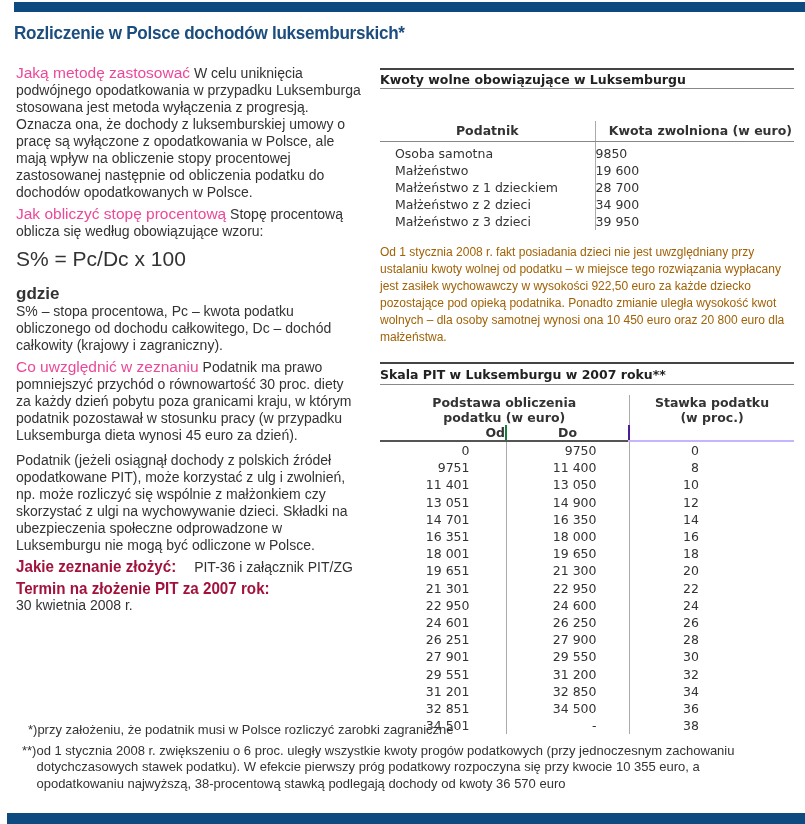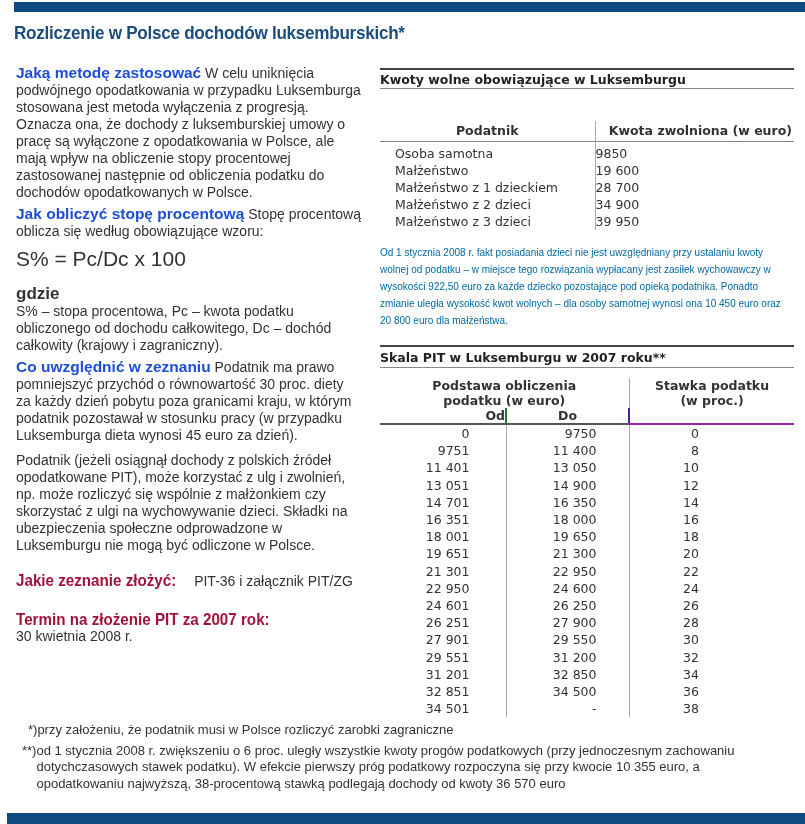--- a/index.html
+++ b/index.html
@@ -7,36 +7,36 @@
     body { position: relative; font-family: "Liberation Sans", sans-serif; color: #2b2b2b; }
 
     .bar { position: absolute; left: 14px; right: 0; height: 10px; background: #0d4a7f; }
     .bar.top { top: 2px; }
     .bar.bottom { top: 813px; height: 11px; left: 7px; }
 
     .title { position: absolute; left: 14px; top: 22px; font-size: 19px; font-weight: bold; color: #1b4d7e; letter-spacing: -0.3px; transform: scaleX(0.9); transform-origin: left; white-space: nowrap; }
 
     .left-col { position: absolute; left: 16px; top: 64px; width: 345px; font-size: 14px; line-height: 17px; color: #333; }
     .left-col p { margin-bottom: 4px; }
-    .hl { color: #1d4ed8; font-weight: bold; font-size: 15.5px; }
+    .hl { color: #ec4899; font-weight: normal; font-size: 15.5px; }
     .formula { font-size: 21px; margin: 10px 0 7px 0; color: #333; }
     .gdzie { font-weight: bold; font-size: 17px; line-height: 18px; margin-top: 18px; }
     .big-hl { color: #a3123d; font-weight: bold; font-size: 16.5px; transform: scaleX(0.92); transform-origin: left; display: inline-block; }
     .sec-line { display: block; }
 
     .right-col { position: absolute; left: 380px; top: 68px; width: 414px; }
     .tbl-title { font-family: "DejaVu Sans", sans-serif; font-weight: bold; font-size: 12.5px; color: #222; border-top: 2px solid #444; padding: 2px 0 1px 0; border-bottom: 1px solid #888; transform-origin: left; }
     table { border-collapse: collapse; width: 100%; font-family: "DejaVu Sans", sans-serif; font-size: 12.5px; color: #333; margin-top: 32px; }
     .kw th { font-weight: bold; text-align: center; padding: 2px 0 3px; border-bottom: 1px solid #888; }
     .kw td { padding: 0; line-height: 17px; }
     .kw .c1 { width: 215px; padding-left: 15px; border-right: 1px solid #aaa; }
     .kw .c2 { padding-right: 72px; }
     .kw th.c1 { padding-left: 0; }
 
-    .note { font-size: 10px; line-height: 17px; color: #0369a1; margin-top: 14px; width: 414px; }
+    .note { font-size: 12px; line-height: 17px; color: #a16207; margin-top: 14px; width: 414px; }
 
     .skala { margin-top: 16px; border-top: 2px solid #444; }
     .skala .tbl-title { border-top: none; padding-top: 3px; padding-bottom: 2px; }
     .pit { margin-top: 10px; }
     .pit th { font-weight: bold; text-align: center; line-height: 15px; }
     .pit tr.sub th { border-bottom: 2px solid #555; }
     .pit td { line-height: 17.2px; padding: 0; }
     .pit .od { width: 126px; text-align: right; padding-right: 36px; border-right: 1px solid #aaa; }
     .pit .do { width: 123px; text-align: right; padding-right: 32px; border-right: 1px solid #aaa; }
     .pit .st { text-align: right; padding-right: 95px; }
@@ -61,24 +61,24 @@
   <p>
     <span class="hl">Jak obliczyć stopę procentową</span><span> Stopę procentową oblicza się według obowiązujące wzoru:</span>
   </p>
   <div class="formula">S% = Pc/Dc x 100</div>
   <div class="gdzie">gdzie</div>
   <p>S% – stopa procentowa, Pc – kwota podatku obliczonego od dochodu całkowitego, Dc – dochód całkowity (krajowy i zagraniczny).</p>
   <p>
     <span class="hl">Co uwzględnić w zeznaniu</span><span> Podatnik ma prawo pomniejszyć przychód o równowartość 30 proc. diety za każdy dzień pobytu poza granicami kraju, w którym podatnik pozostawał w stosunku pracy (w przypadku Luksemburga dieta wynosi 45 euro za dzień).</span>
   </p>
   <p style="margin-top:8px">Podatnik (jeżeli osiągnął dochody z polskich źródeł opodatkowane PIT), może korzystać z ulg i zwolnień, np. może rozliczyć się wspólnie z małżonkiem czy skorzystać z ulgi na wychowywanie dzieci. Składki na ubezpieczenia społeczne odprowadzone w Luksemburgu nie mogą być odliczone w Polsce.</p>
-  <p style="margin-top:18px">
+  <p style="margin-top:4px">
     <span class="big-hl">Jakie zeznanie złożyć:</span><span> PIT-36 i załącznik PIT/ZG</span>
   </p>
-  <p style="margin-top:21px">
+  <p style="margin-top:4px">
     <span class="big-hl sec-line">Termin na złożenie PIT za 2007 rok:</span>
     <span class="sec-line">30 kwietnia 2008 r.</span>
   </p>
 </div>
 
 <div class="right-col">
   <div class="tbl-title">Kwoty wolne obowiązujące w Luksemburgu</div>
   <table class="kw">
     <thead>
       <tr>
@@ -114,21 +114,21 @@
 
   <div class="skala">
     <div class="tbl-title">Skala PIT w Luksemburgu w 2007 roku**</div>
     <table class="pit">
       <thead>
         <tr>
           <th colspan="2" style="border-right:1px solid #aaa">
             <span>Podstawa obliczenia</span><br>
             <span>podatku (w euro)</span>
           </th>
-          <th rowspan="2" style="vertical-align:top;border-bottom:2px solid #a21caf">
+          <th rowspan="2" style="vertical-align:top;border-bottom:2px solid #c4b5fd">
             <span>Stawka podatku</span><br>
             <span>(w proc.)</span>
           </th>
         </tr>
         <tr class="sub">
           <th style="text-align:right;padding-left:62px;border-right:2px solid #15803d">Od</th>
           <th style="border-right:2px solid #4c1d95">Do</th>
         </tr>
       </thead>
       <tbody id="pit-body">

